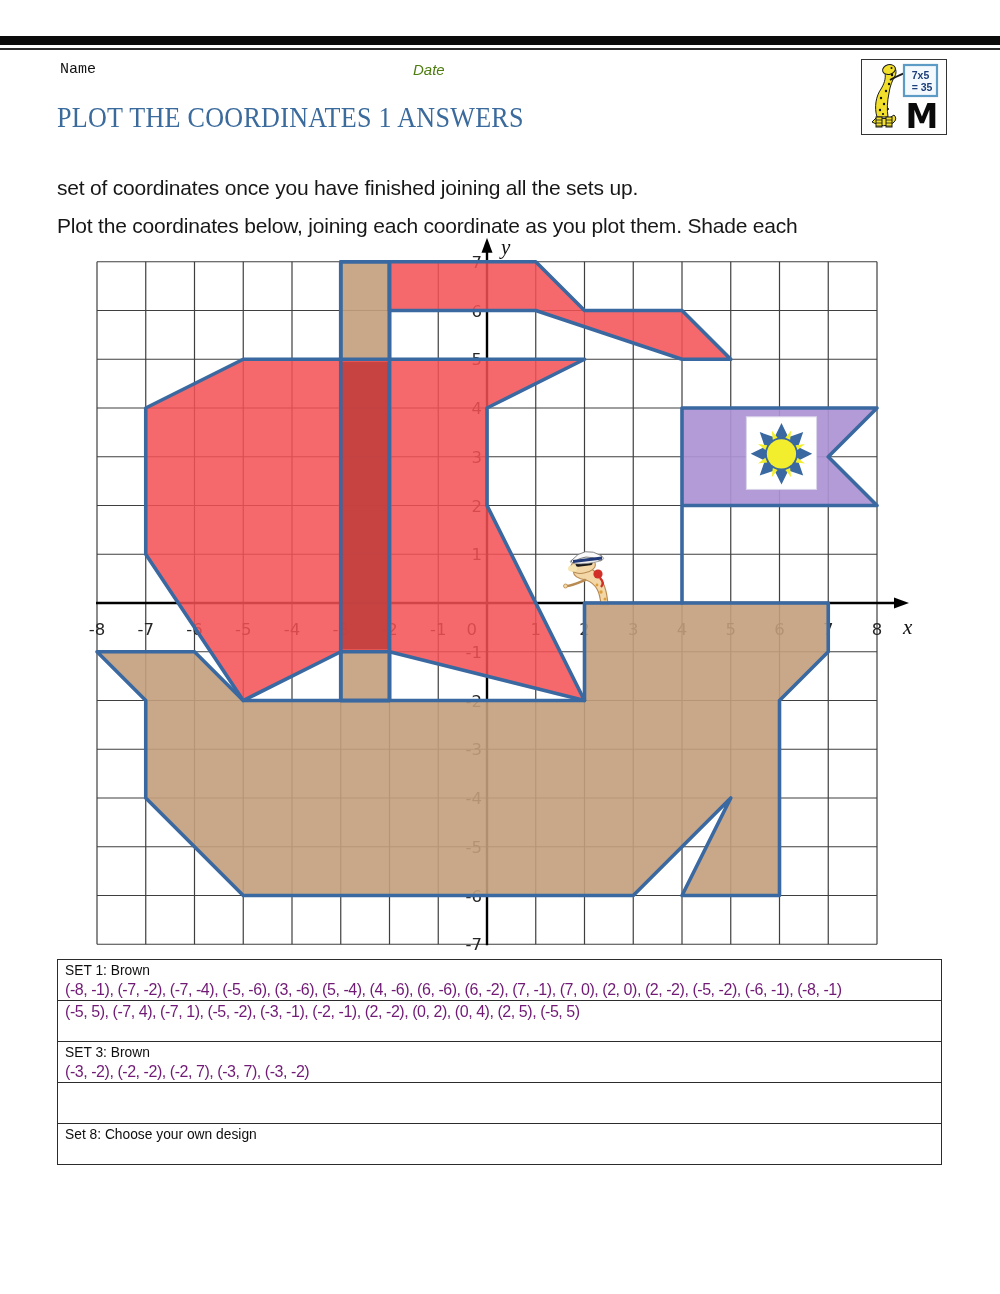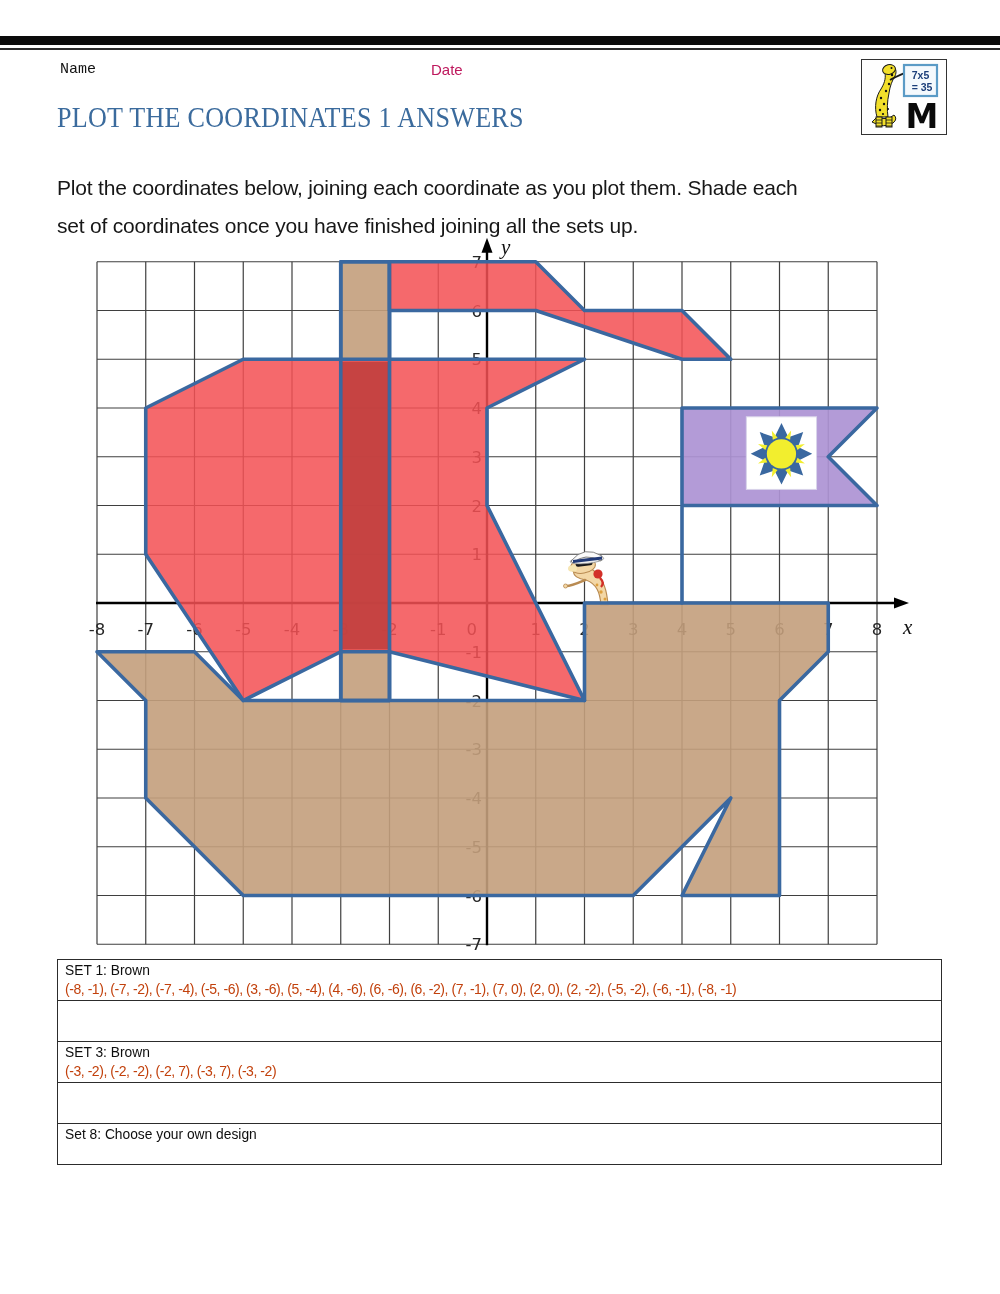--- a/index.html
+++ b/index.html
@@ -1,35 +1,35 @@
 <!DOCTYPE html>
 <html><head>
 <meta charset="utf-8">
 <style>
   html,body{margin:0;padding:0;background:#ffffff;}
   .page{position:relative;width:1000px;height:1294px;background:#ffffff;overflow:hidden;
         font-family:"Liberation Sans",sans-serif;color:#111;}
   .topbar-thick{position:absolute;left:0;top:36px;width:1000px;height:9px;background:#0b0b0b;}
   .topbar-thin{position:absolute;left:0;top:48px;width:1000px;height:2px;background:#2b2b2b;}
   .name-label{position:absolute;left:60px;top:61px;font-size:15px;color:#141414;font-family:Liberation Mono, monospace;}
-  .date-label{position:absolute;left:431px;top:61px;font-size:15px;color:#be185d;}
+  .date-label{position:absolute;left:413px;top:61px;font-size:15px;color:#4d7c0f;font-style:italic;}
   .page-title{position:absolute;left:57px;top:101px;font-family:"Liberation Serif",serif;
               font-size:29px;color:#3b6b9d;letter-spacing:.3px;white-space:nowrap;
               transform:scaleX(.9);transform-origin:left top;}
   .instructions{position:absolute;left:57px;top:169px;width:900px;font-size:21px;
                 letter-spacing:-.2px;color:#171717;line-height:38px;}
   .logo-box{position:absolute;left:861px;top:59px;width:84px;height:74px;background:#fefefe;
             border:1.5px solid #333;}
   .plot-svg{position:absolute;left:0;top:0;width:1000px;height:955px;}
   .sets-table{position:absolute;left:57px;top:959px;width:883px;border:1.6px solid #2c2c2c;
               background:#fff;}
   .set-block{border-bottom:1.2px solid #2c2c2c;padding:1px 4px 2px 7px;height:37px;}
   .set-block:last-child{border-bottom:none;}
   .set-label{font-size:13.8px;line-height:19px;color:#0e0e0e;white-space:nowrap;}
-  .set-coords{font-size:14px;line-height:19px;color:#c2410c;letter-spacing:-.45px;white-space:nowrap;}
+  .set-coords{font-size:16px;line-height:19px;color:#701a75;letter-spacing:-.45px;white-space:nowrap;}
   .footer{position:absolute;left:0;top:1210px;width:1000px;height:70px;}
   svg text{user-select:none;}
 </style>
 </head>
 <body>
 
 <div class="page">
 
   <svg width="0" height="0" style="position:absolute" aria-hidden="true">
     <defs>
@@ -72,22 +72,22 @@
   <div class="logo-box">
     <svg width="82" height="72">
       <use href="#sala-logo" x="0" y="0" width="80" height="70"></use>
       <text x="60" y="68" text-anchor="middle" font-family="DejaVu Sans, sans-serif" font-size="33" font-weight="900" fill="#0a0a0a">M</text>
     </svg>
   </div>
 
   <div class="page-title">PLOT THE COORDINATES 1 ANSWERS</div>
 
   <div class="instructions">
+    <div>set of coordinates once you have finished joining all the sets up.</div>
     <div>Plot the coordinates below, joining each coordinate as you plot them. Shade each</div>
-    <div>set of coordinates once you have finished joining all the sets up.</div>
   </div>
 
   <svg id="plot-svg" class="plot-svg">
       <g>
         <line x1="97" y1="261.75" x2="97" y2="944.25" stroke="#3f3f3f" stroke-width="1.2"></line>
         <line x1="145.75" y1="261.75" x2="145.75" y2="944.25" stroke="#3f3f3f" stroke-width="1.2"></line>
         <line x1="194.5" y1="261.75" x2="194.5" y2="944.25" stroke="#3f3f3f" stroke-width="1.2"></line>
         <line x1="243.25" y1="261.75" x2="243.25" y2="944.25" stroke="#3f3f3f" stroke-width="1.2"></line>
         <line x1="292" y1="261.75" x2="292" y2="944.25" stroke="#3f3f3f" stroke-width="1.2"></line>
         <line x1="340.75" y1="261.75" x2="340.75" y2="944.25" stroke="#3f3f3f" stroke-width="1.2"></line>
@@ -198,20 +198,21 @@
         <circle cx="781.45" cy="453.825" r="14.625" fill="#f2ee2e"></circle>
       </g>
     </svg>
 
   <div class="sets-table">
     <div class="set-block">
       <div class="set-label">SET 1: Brown</div>
       <div class="set-coords">(-8, -1), (-7, -2), (-7, -4), (-5, -6), (3, -6), (5, -4), (4, -6), (6, -6), (6, -2), (7, -1), (7, 0), (2, 0), (2, -2), (-5, -2), (-6, -1), (-8, -1)</div>
     </div>
     <div class="set-block">
+      <div class="set-coords">(-5, 5), (-7, 4), (-7, 1), (-5, -2), (-3, -1), (-2, -1), (2, -2), (0, 2), (0, 4), (2, 5), (-5, 5)</div>
     </div>
     <div class="set-block">
       <div class="set-label">SET 3: Brown</div>
       <div class="set-coords">(-3, -2), (-2, -2), (-2, 7), (-3, 7), (-3, -2)</div>
     </div>
     <div class="set-block">
     </div>
     <div class="set-block">
       <div class="set-label">Set 8: Choose your own design</div>
     </div>

